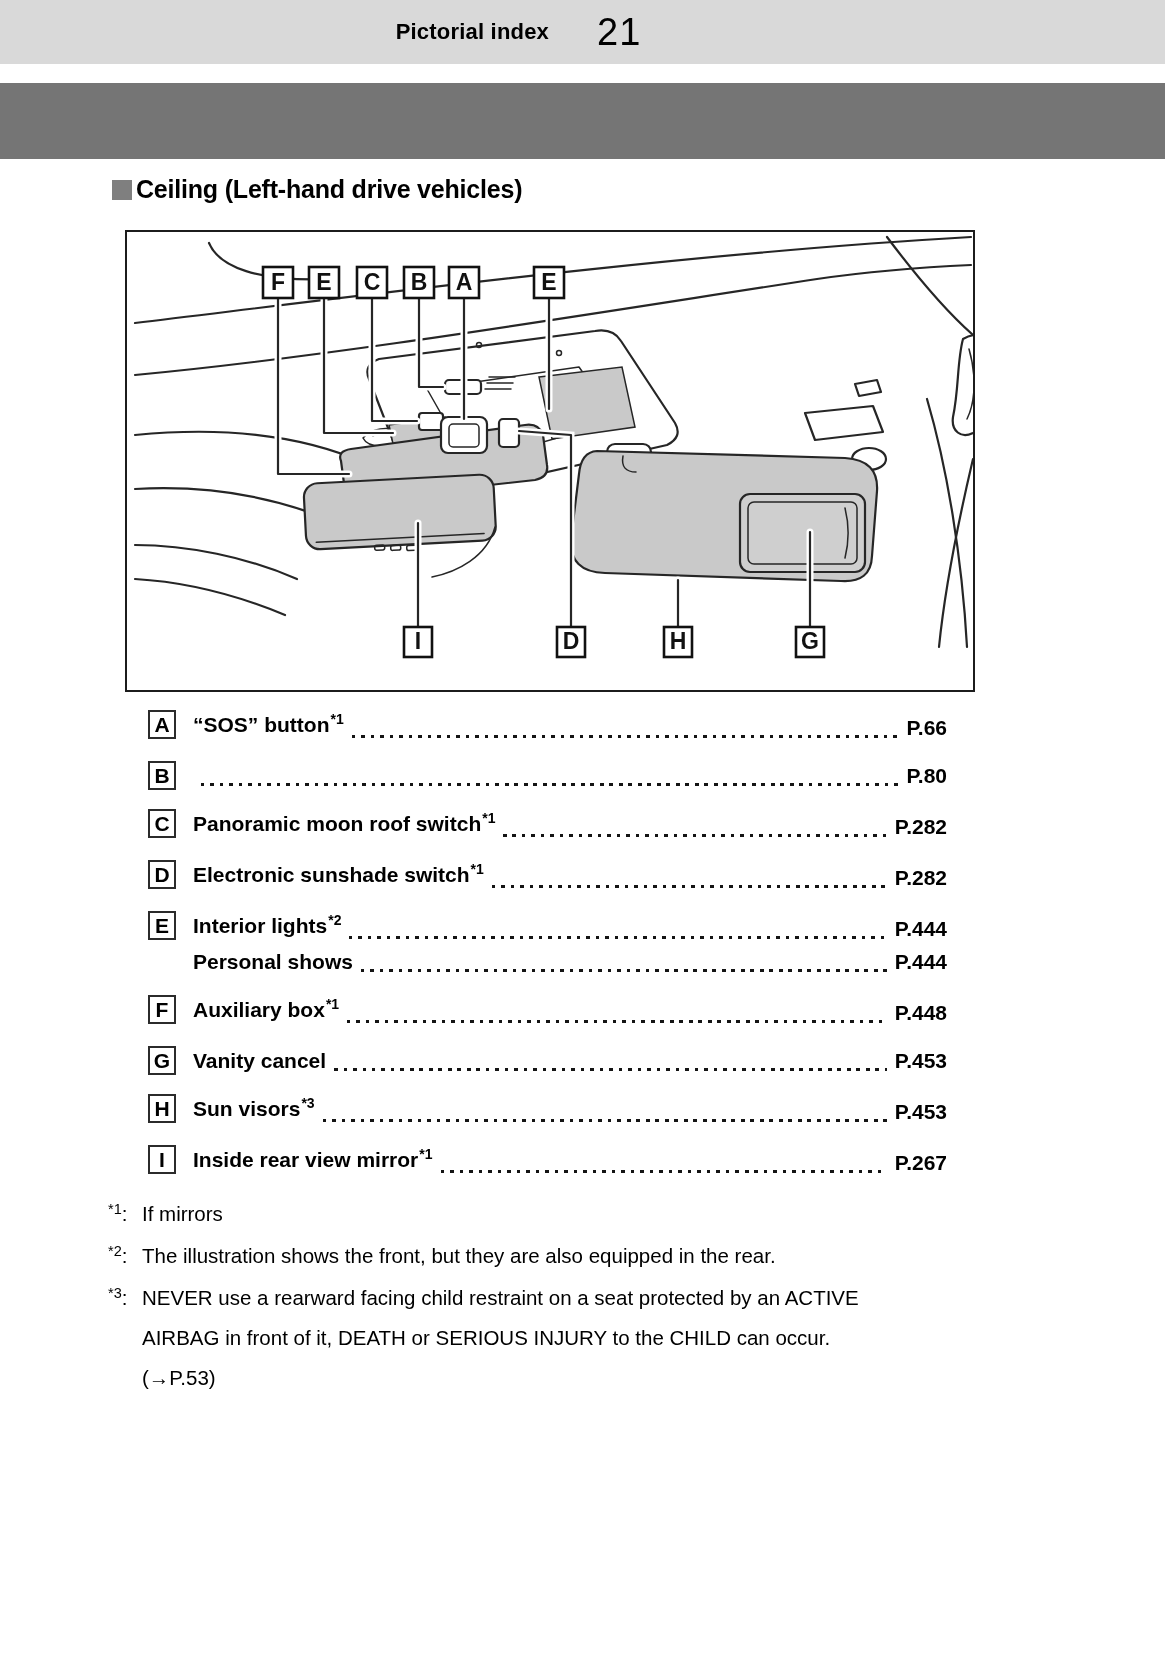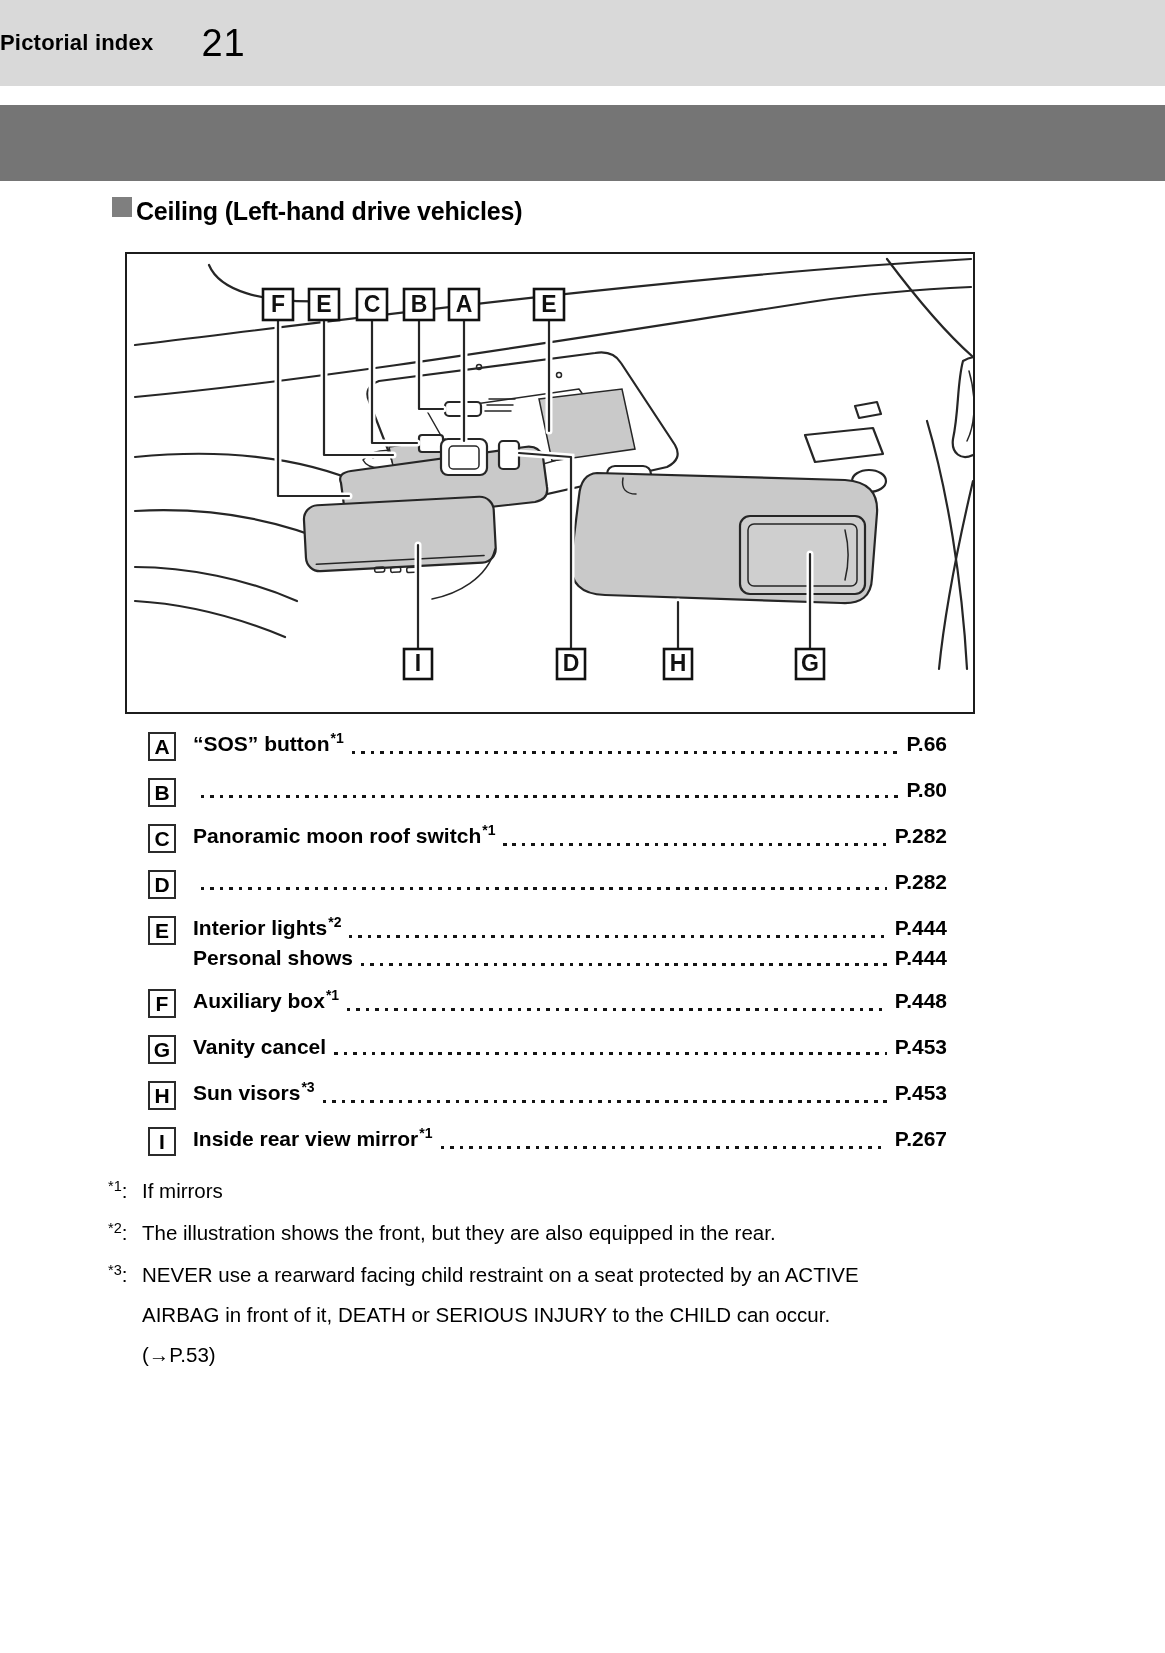--- a/index.html
+++ b/index.html
@@ -3,28 +3,28 @@
 <meta charset="utf-8">
 <style>
   :root{
     --page-bg:#ffffff; --header-bg:#d9d9d9; --band:#757575; --bullet:#7f7f7f;
     --line:#262626; --diagram-gray:#c9c9c9; --text:#000000;
   }
   *{box-sizing:border-box}
   body{margin:0;background:#fff;font-family:"Liberation Sans",sans-serif;color:var(--text)}
   .page{width:1165px;height:1653px;background:var(--page-bg);overflow:hidden}
 
-  .top-header{display:flex;justify-content:flex-start;align-items:center;height:86px;
+  .top-header{display:flex;justify-content:center;align-items:center;height:64px;
     background:var(--header-bg);padding-right:128px;gap:48px}
   .header-title{font-weight:bold;font-size:22px;letter-spacing:.2px}
   .header-page-num{font-weight:normal;font-size:38px;letter-spacing:1px}
 
   .dark-band{height:76px;background:var(--band);margin-top:19px}
 
-  .section-title{display:flex;margin:16px 0 0 112px;
+  .section-title{display:flex;align-items:center;margin:16px 0 0 112px;
     font-size:25px;font-weight:bold;letter-spacing:-.2px}
   .section-square{width:20px;height:20px;background:var(--bullet);margin-right:4px;flex:none}
 
   .diagram-frame{width:850px;height:462px;border:2px solid #1c1c1c;margin:26px 0 0 125px;background:#fff}
   .diagram-frame svg{display:block;width:846px;height:458px}
 
   svg .ln{fill:none;stroke:var(--line);stroke-width:2.2;stroke-linecap:round;stroke-linejoin:round}
   svg .thin{fill:none;stroke:var(--line);stroke-width:1.5;stroke-linecap:round;stroke-linejoin:round}
   svg .gray{fill:var(--diagram-gray);stroke:var(--line);stroke-width:2.2;stroke-linejoin:round}
   svg .grayline{fill:var(--diagram-gray);stroke:var(--line);stroke-width:1.5}
@@ -32,21 +32,21 @@
   svg .halo{fill:none;stroke:#ffffff;stroke-width:7;stroke-linecap:round}
   svg .callout-box{fill:#ffffff;stroke:#111111;stroke-width:2.6}
   svg .callout-letter{font-family:"Liberation Sans",sans-serif;font-weight:bold;font-size:23px;
     text-anchor:middle;fill:#111}
 
   .index-list{margin:16px 218px 0 148px}
   .index-item{display:flex;margin-bottom:15px}
   .letter-badge{width:28px;height:29px;border:2.5px solid #2b2b2b;display:flex;align-items:center;
     justify-content:center;font-weight:bold;font-size:21px;margin:2px 17px 0 0;flex:none}
   .entry-lines{flex:1;min-width:0}
-  .entry-line{display:flex;align-items:flex-start;line-height:28px;font-size:21px;font-weight:bold}
+  .entry-line{display:flex;align-items:flex-end;line-height:33px;font-size:21px;font-weight:bold}
   .entry-label{white-space:nowrap}
   .entry-sup{font-size:14px;position:relative;top:-8px;margin-left:1px}
   .dots{flex:1;height:3.5px;margin:0 8px 6px 8px;align-self:flex-end;
     background-image:repeating-linear-gradient(to right,#141414 0 3.5px,transparent 3.5px 9.5px)}
   .entry-page{white-space:nowrap}
 
   .footnotes{margin:12px 95px 0 108px;font-size:20.5px;line-height:40px}
   .footnote{display:flex;align-items:flex-start}
   .fn-marker{flex:none;width:34px}
   .fn-sup{font-size:14.5px;position:relative;top:-7px}
@@ -206,20 +206,21 @@
             <span class="entry-label">Panoramic moon roof switch<span class="entry-sup">*1</span></span>
             <div class="dots"></div>
             <span class="entry-page">P.282</span>
           </div>
         </div>
       </div>
       <div class="index-item">
         <div class="letter-badge">D</div>
         <div class="entry-lines">
           <div class="entry-line">
+            <span class="entry-label">Electronic sunshade switch<span class="entry-sup">*1</span></span>
             <div class="dots"></div>
             <span class="entry-page">P.282</span>
           </div>
         </div>
       </div>
       <div class="index-item">
         <div class="letter-badge">E</div>
         <div class="entry-lines">
           <div class="entry-line">
             <span class="entry-label">Interior lights<span class="entry-sup">*2</span></span>

